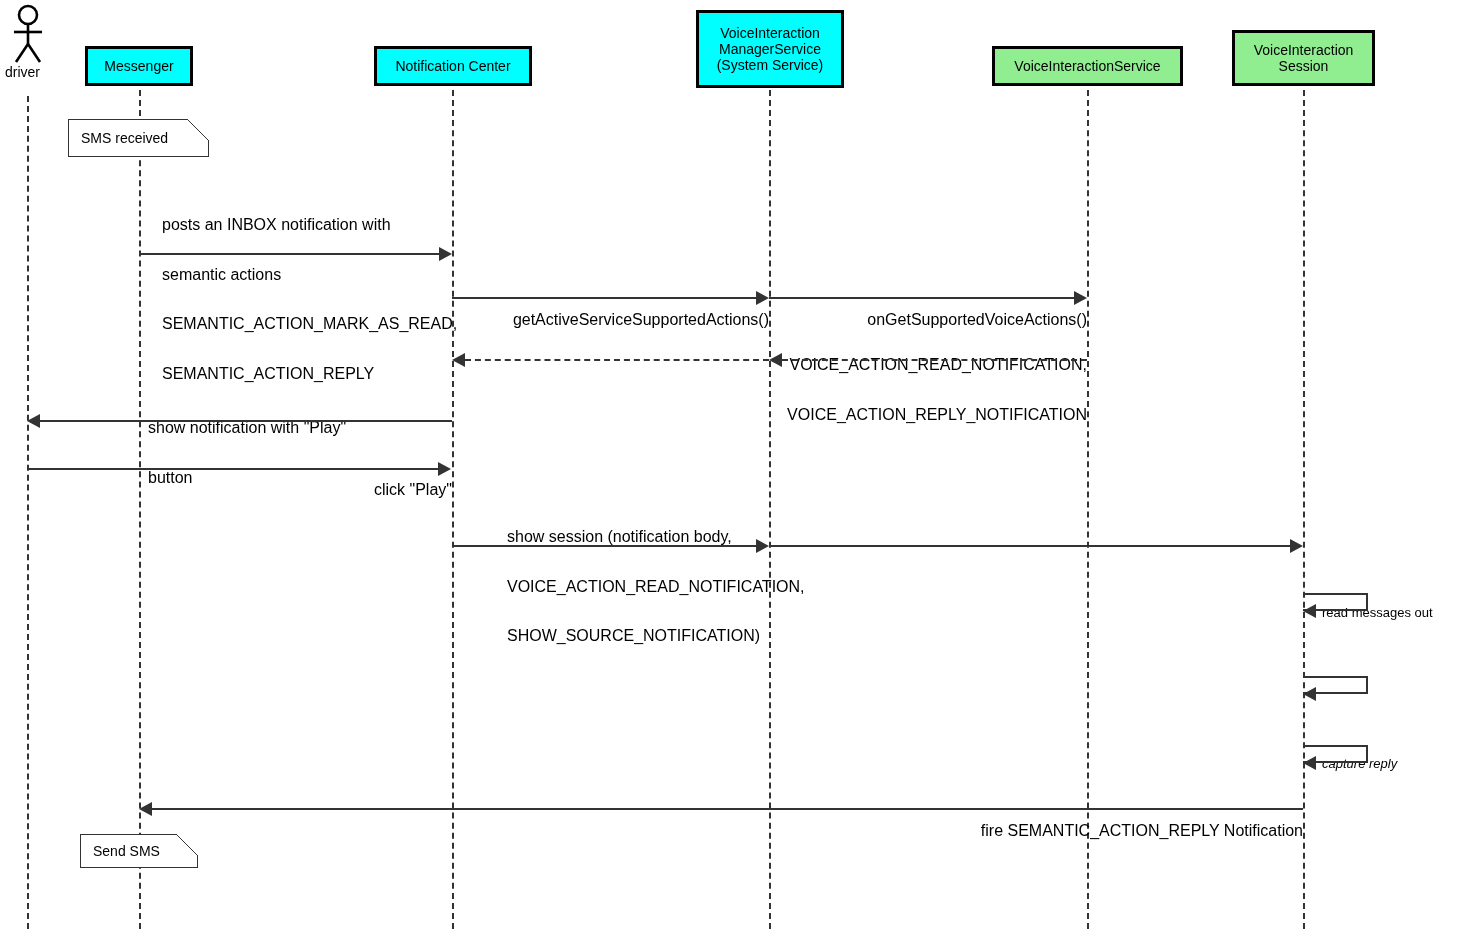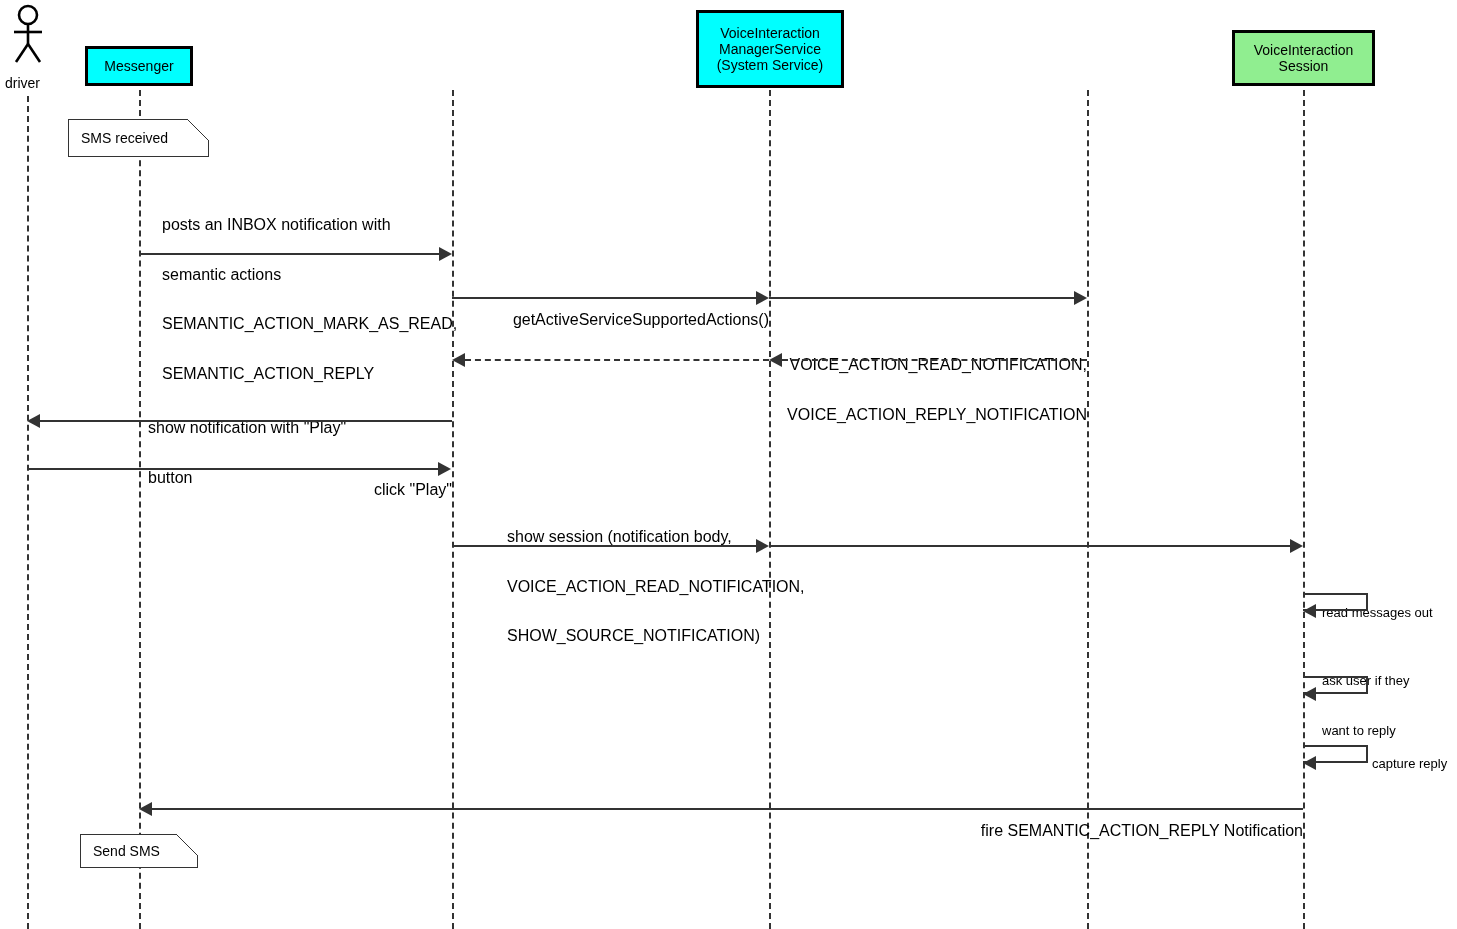--- a/index.html
+++ b/index.html
@@ -60,33 +60,39 @@
 
   <div class="actor" style="left:4px;top:4px;width:48px;height:60px;">
     <svg width="48" height="60" viewBox="0 0 48 60">
       <circle cx="24" cy="11" r="9" fill="none" stroke="#000" stroke-width="2.6"></circle>
       <line x1="24" y1="20" x2="24" y2="40" stroke="#000" stroke-width="2.6"></line>
       <line x1="10" y1="28" x2="38" y2="28" stroke="#000" stroke-width="2.6"></line>
       <line x1="24" y1="40" x2="12" y2="58" stroke="#000" stroke-width="2.6"></line>
       <line x1="24" y1="40" x2="36" y2="58" stroke="#000" stroke-width="2.6"></line>
     </svg>
   </div>
-  <div class="actor-label" style="left:5px;top:75px;">driver</div>
+  <div class="actor-label" style="left:5px;top:64px;">driver</div>
 
   <div class="pbox cyan" style="left:85px;top:46px;width:108px;height:40px;">
     <span>Messenger</span>
   </div>
 
+  <div class="pbox cyan" style="left:374px;top:46px;width:158px;height:40px;">
+    <span>Notification Center</span>
+  </div>
 
   <div class="pbox cyan" style="left:696px;top:10px;width:148px;height:78px;flex-direction:column;">
     <span>VoiceInteraction</span>
     <span>ManagerService</span>
     <span>(System Service)</span>
   </div>
 
+  <div class="pbox green" style="left:992px;top:46px;width:191px;height:40px;">
+    <span>VoiceInteractionService</span>
+  </div>
 
   <div class="pbox green" style="left:1232px;top:30px;width:143px;height:56px;flex-direction:column;">
     <span>VoiceInteraction</span>
     <span>Session</span>
   </div>
 
   <div class="note" style="left:68px;top:119px;width:141px;height:38px;">
     <span>SMS received</span>
     <span class="foldline"></span>
   </div>
@@ -99,20 +105,23 @@
   </div>
   <div class="arrow-line" style="left:139px;top:253px;width:301px;"></div>
   <div class="head-r" style="left:439px;top:247px;"></div>
 
   <div class="msg center" style="left:452px;top:279px;width:317px;">
     <div>getActiveServiceSupportedActions()</div>
   </div>
   <div class="arrow-line" style="left:452px;top:297px;width:305px;"></div>
   <div class="head-r" style="left:756px;top:291px;"></div>
 
+  <div class="msg center" style="left:769px;top:279px;width:318px;">
+    <div>onGetSupportedVoiceActions()</div>
+  </div>
   <div class="arrow-line" style="left:769px;top:297px;width:306px;"></div>
   <div class="head-r" style="left:1074px;top:291px;"></div>
 
   <div class="msg center" style="left:769px;top:324px;width:318px;">
     <div>VOICE_ACTION_READ_NOTIFICATION,</div>
     <div>VOICE_ACTION_REPLY_NOTIFICATION</div>
   </div>
   <div class="arrow-line dash" style="left:782px;top:359px;width:305px;"></div>
   <div class="head-l" style="left:769px;top:353px;"></div>
 
@@ -142,28 +151,24 @@
 
   <div class="arrow-line" style="left:769px;top:545px;width:521px;"></div>
   <div class="head-r" style="left:1290px;top:539px;"></div>
 
   <div class="self-label" style="left:1322px;top:572px;">
     <div>read messages out</div>
   </div>
   <div class="self-box" style="left:1303px;top:593px;width:65px;height:18px;"></div>
   <div class="head-l" style="left:1303px;top:604px;"></div>
 
-  <div class="self-label" style="left:1322px;top:640px;">
-    <div>ask user if they</div>
-    <div>want to reply</div>
-  </div>
   <div class="self-box" style="left:1303px;top:676px;width:65px;height:18px;"></div>
   <div class="head-l" style="left:1303px;top:687px;"></div>
 
-  <div class="self-label" style="left:1372px;top:723px;">
+  <div class="self-label" style="left:1322px;top:723px;font-style:italic;">
     <div>capture reply</div>
   </div>
   <div class="self-box" style="left:1303px;top:745px;width:65px;height:18px;"></div>
   <div class="head-l" style="left:1303px;top:756px;"></div>
 
   <div class="msg center" style="left:139px;top:790px;width:1164px;">
     <div>fire SEMANTIC_ACTION_REPLY Notification</div>
   </div>
   <div class="arrow-line" style="left:152px;top:808px;width:1151px;"></div>
   <div class="head-l" style="left:139px;top:802px;"></div>

